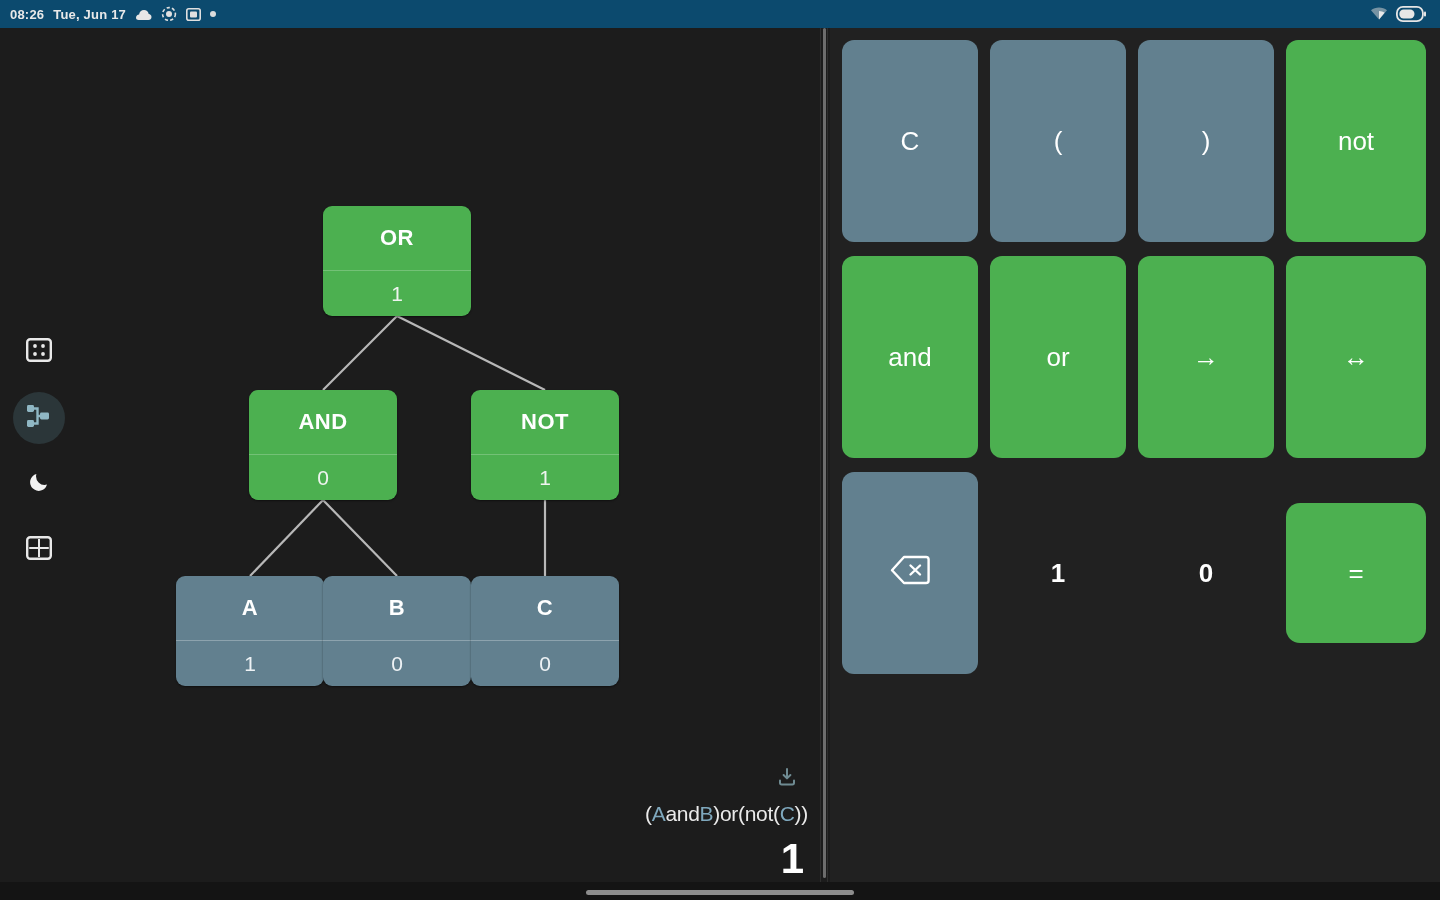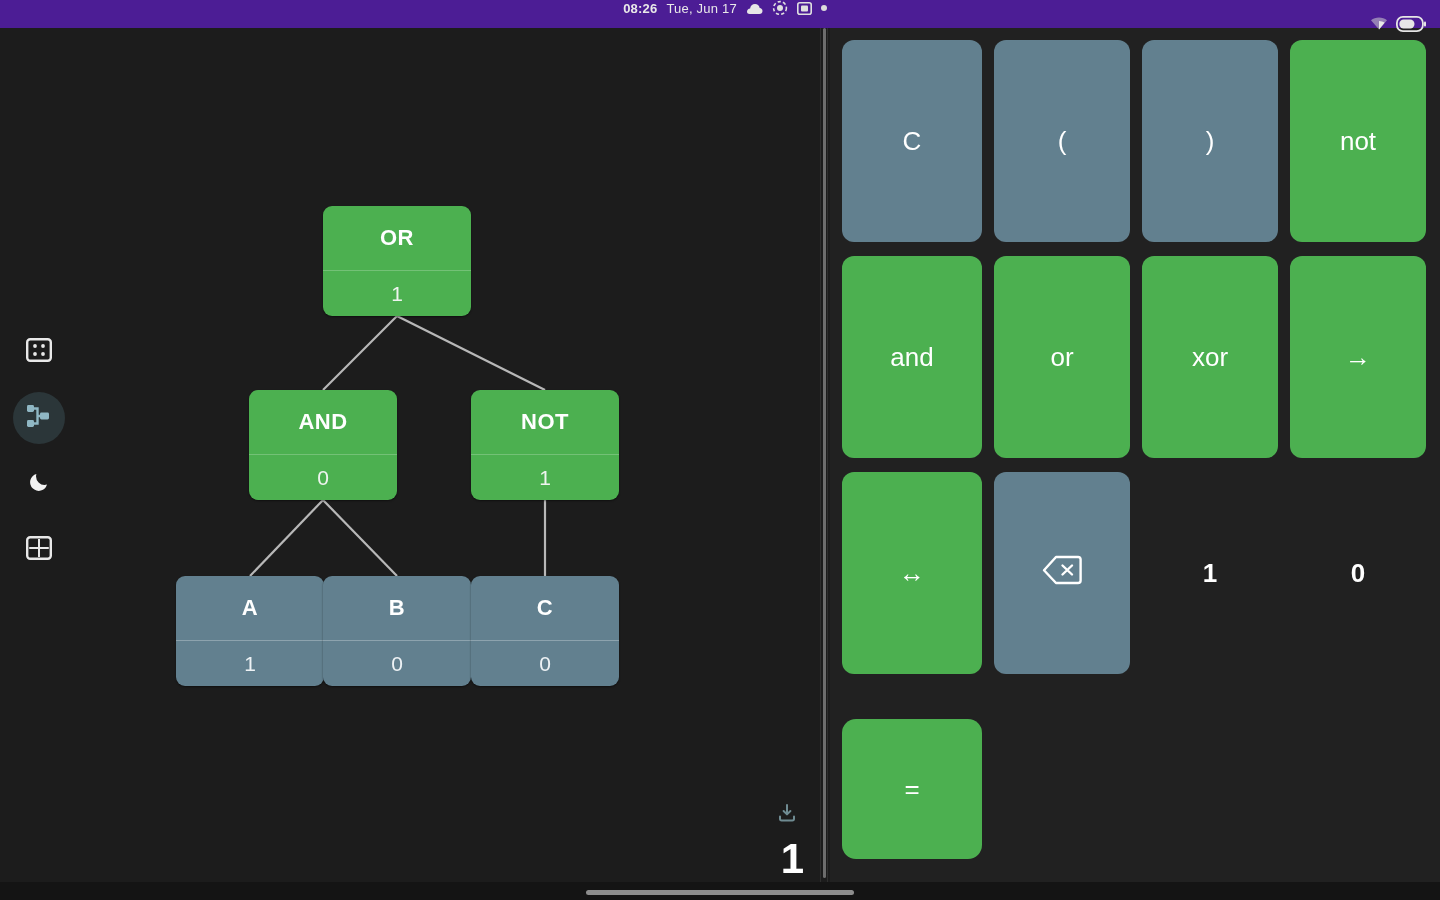--- a/index.html
+++ b/index.html
@@ -8,27 +8,26 @@
     background: #1a1a1a;
     font-family: "Liberation Sans", sans-serif;
     overflow: hidden;
   }
   #app { position: relative; width: 1440px; height: 900px; background: #1c1c1c; }
 
   
   .statusbar {
     position: absolute; top: 0; left: 0; width: 1440px; height: 28px;
     display: flex; align-items: center; z-index: 40;
-    background: #4c1d95;
-    flex-direction: column;
+    background: #0c4a6e;
   }
   .sb-left { display: flex; align-items: center; gap: 9px; padding-left: 10px; }
   .sb-right { margin-left: auto; display: flex; align-items: center; gap: 8px; padding-right: 14px; }
   .sb-time { color: #e9e9e9; font-size: 13px; font-weight: bold; letter-spacing: .2px; }
-  .sb-date { color: #e9e9e9; font-size: 13px; font-weight: normal; letter-spacing: .2px; }
+  .sb-date { color: #e9e9e9; font-size: 13px; font-weight: bold; letter-spacing: .2px; }
   .sb-ico { display: inline-flex; align-items: center; justify-content: center; }
   .sb-dot { width: 6px; height: 6px; border-radius: 50%; background: #dcdcdc; display: inline-block; }
 
   
   .rail {
     position: absolute; left: 0; top: 28px; width: 78px; height: 872px;
     display: flex; flex-direction: column; align-items: center;
     background: transparent; z-index: 20;
   }
   .rail-item {
@@ -208,20 +207,21 @@
 
     <div class="exprpanel">
       <div class="dl-row">
         <span class="dl-btn">
           <svg width="22" height="22" viewBox="0 0 22 22">
             <path d="M11 3v8.2M11 12.4 7.6 9M11 12.4 14.4 9" stroke="#6f8b92" stroke-width="2" fill="none" stroke-linecap="round"></path>
             <path d="M4 14.4v2.4a1.6 1.6 0 0 0 1.6 1.6h10.8a1.6 1.6 0 0 0 1.6-1.6v-2.4" stroke="#6f8b92" stroke-width="2" fill="none" stroke-linecap="round"></path>
           </svg>
         </span>
       </div>
+      <div class="expr" id="expr-line"><span class="o">(</span><span class="v">A</span><span class="o">and</span><span class="v">B</span><span class="o">)or(</span><span class="o">not(</span><span class="v">C</span><span class="o">))</span></div>
       <div class="result">1</div>
     </div>
   </div>
 
   <div class="vdiv"></div>
   <div class="vthumb"></div>
 
   <div class="keypad" id="keypad">
       <div class="key slate">
         <span class="sym">C</span>
@@ -233,23 +233,20 @@
         <span class="sym">)</span>
       </div>
       <div class="key green">
         <span class="sym">not</span>
       </div>
       <div class="key green">
         <span class="sym">and</span>
       </div>
       <div class="key green">
         <span class="sym">or</span>
-      </div>
-      <div class="key green">
-        <span class="sym">xor</span>
       </div>
       <div class="key green">
         <span class="sym">→</span>
       </div>
       <div class="key green">
         <span class="sym">↔</span>
       </div>
       <div class="key slate">
         <span><svg width="40" height="30" viewBox="0 0 40 30">
             <path d="M14 2h22a2.6 2.6 0 0 1 2.6 2.6v20.8A2.6 2.6 0 0 1 36 28H14L2 15.3z" fill="none" stroke="#ffffff" stroke-width="2.4" stroke-linejoin="round"></path>

